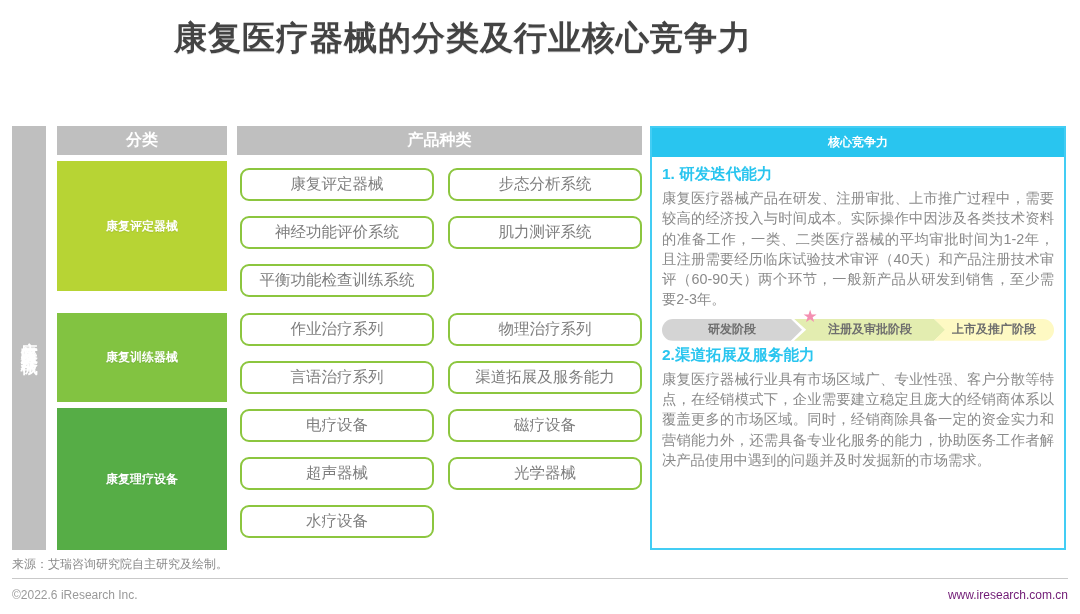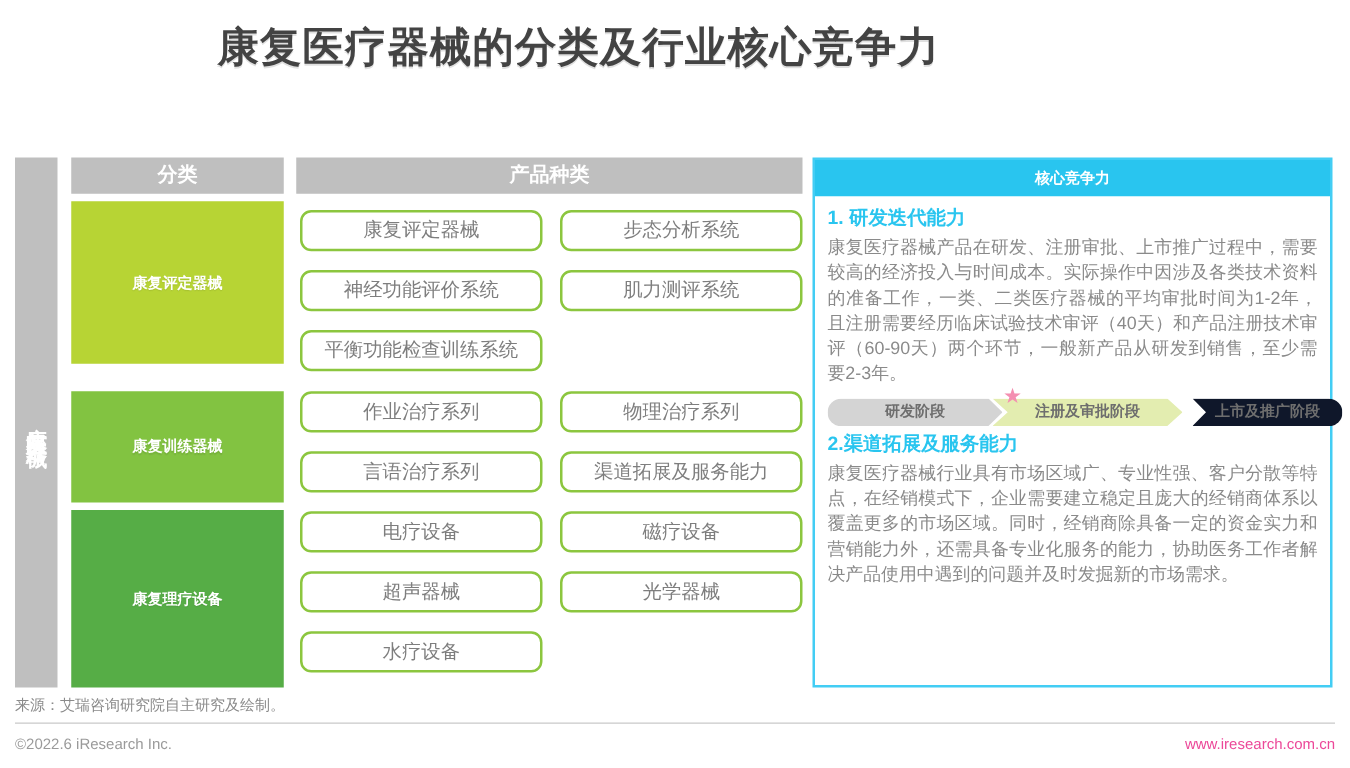--- a/index.html
+++ b/index.html
@@ -100,21 +100,21 @@
   .stage-0 {
     left: 0; width: 140px; background: #d4d4d4;
     border-radius: 11px 0 0 11px;
     clip-path: polygon(0% 0%, 92% 0%, 100% 50%, 92% 100%, 0% 100%);
   }
   .stage-1 {
     left: 132px; width: 152px; background: #e3edb0;
     clip-path: polygon(0% 0%, 92% 0%, 100% 50%, 92% 100%, 0% 100%, 8% 50%);
   }
   .stage-2 {
-    left: 292px; width: 120px; background: #0f172a;
+    left: 272px; width: 120px; background: #fef9c3;
     border-radius: 0 11px 11px 0;
     clip-path: polygon(0% 0%, 100% 0%, 100% 100%, 0% 100%, 9% 50%);
   }
   .star {
     position: absolute; left: 140px; top: -10px;
     width: 16px; height: 16px; color: #f48fb1;
     font-size: 17px; line-height: 16px; text-align: center;
   }
 
   
@@ -125,21 +125,21 @@
   .footrule {
     position: absolute; left: 12px; top: 578px;
     width: 1056px; height: 1px; background: #c9c9c9;
   }
   .copy {
     position: absolute; left: 12px; top: 588px;
     font-size: 12px; color: #9a9a9a;
   }
   .url {
     position: absolute; right: 12px; top: 588px;
-    font-size: 12px; color: #ec4899;
+    font-size: 12px; color: #701a75;
   }
 </style>
 </head>
 <body>
 
 <div class="page">
 
   <div class="title">康复医疗器械的分类及行业核心竞争力</div>
 
   <div class="vbar">

